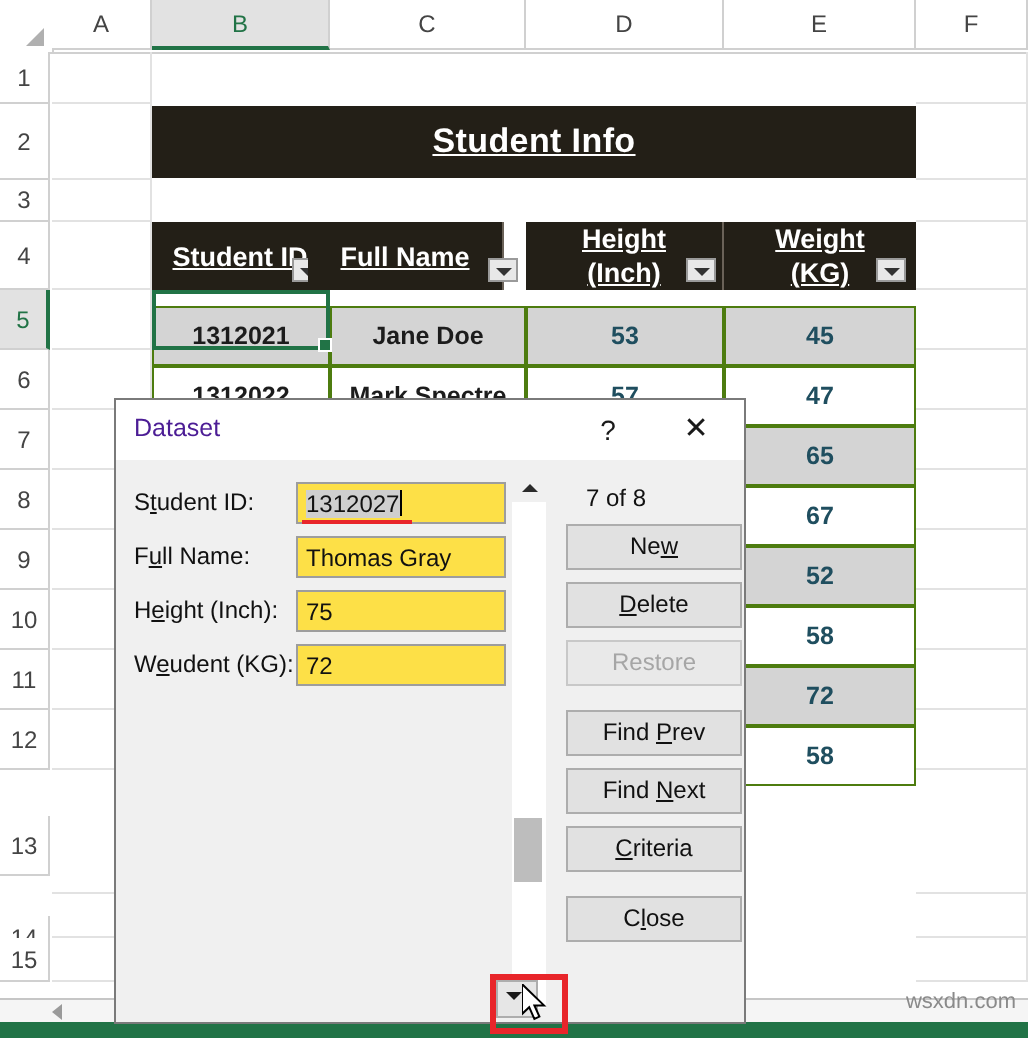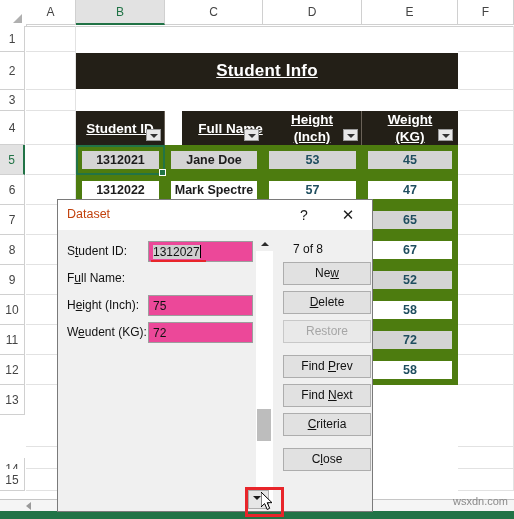--- a/index.html
+++ b/index.html
@@ -46,23 +46,23 @@
     display:flex;align-items:center;justify-content:center;
     font-size:13.5px;font-weight:bold;text-align:center;line-height:17px;}
   .thead span.lbl{text-decoration:underline;padding:0 2px;}
   .filter-btn{position:absolute;width:15px;height:12px;background:#e8e8e8;
     border:1px solid #9a9a9a;box-sizing:border-box;}
   .filter-btn:after{content:"";position:absolute;left:3px;top:4px;
     width:0;height:0;border-left:4px solid transparent;border-right:4px solid transparent;
     border-top:4px solid #333;}
 
   
-  .dcell{position:absolute;box-sizing:border-box;border:6px solid #4d7c0f;
+  .dcell{position:absolute;box-sizing:border-box;border:1px solid #4d7c0f;
     display:flex;align-items:center;justify-content:center;
-    font-size:12.5px;font-weight:bold;}
+    font-size:12.5px;font-weight:bold;margin-top:8px;}
   .dcell.band{background:#d4d4d4;}
   .dcell.plain{background:#ffffff;}
   .dcell.id{color:#1c1c1c;}
   .dcell.name{color:#1c1c1c;}
   .dcell.num{color:#1f4e5f;}
 
   
   .selbox{position:absolute;border:2px solid #217346;box-sizing:border-box;pointer-events:none;}
   .selbox:after{content:"";position:absolute;right:-3px;bottom:-3px;width:5px;height:5px;
     background:#217346;border:1px solid #fff;}
@@ -76,30 +76,30 @@
 
   
   .wmark{position:absolute;right:6px;bottom:12px;font-size:11px;color:#8a8a8a;}
 
   
   #dlg{position:absolute;left:57px;top:199px;width:316px;height:313px;
     background:#f0f0f0;border:1px solid #7a7a7a;box-shadow:0 0 0 0 rgba(0,0,0,0);
     box-sizing:border-box;}
   .dlg-title{position:absolute;left:0;top:0;right:0;height:30px;background:#ffffff;
     box-sizing:border-box;}
-  .dlg-title .t{position:absolute;left:9px;top:7px;font-size:12.5px;color:#c2410c;text-align:right;}
+  .dlg-title .t{position:absolute;left:9px;top:7px;font-size:12.5px;color:#4c1d95;text-align:right;}
   .dlg-btn-help{position:absolute;right:55px;top:4px;width:26px;height:22px;
     font-size:14px;color:#1a1a1a;text-align:center;line-height:22px;cursor:default;}
   .dlg-btn-close{position:absolute;right:10px;top:4px;width:28px;height:22px;
     font-size:15px;color:#1a1a1a;text-align:center;line-height:22px;cursor:default;}
 
   .frow{position:absolute;left:9px;height:21px;}
   .flabel{position:absolute;left:0;top:3px;font-size:12px;color:#111;white-space:nowrap;}
   .flabel u{text-decoration:underline;}
-  .finput{position:absolute;height:21px;box-sizing:border-box;background:#ec4899;
+  .finput{position:absolute;height:21px;box-sizing:border-box;background:#fde047;
     border:1px solid #9d9d9d;font-size:12px;color:#111;
     padding:2px 4px 0 4px;line-height:17px;white-space:nowrap;overflow:hidden;}
   .finput.focused{border-color:#9d9d9d;}
   .finput .sel-text{background:#cfcfcf;}
   .caret{display:inline-block;width:1px;height:13px;background:#000;
     vertical-align:-2px;margin-left:0px;}
   .redunder{position:absolute;height:2px;background:#e8252a;}
 
   
   .dsb{position:absolute;background:#ffffff;}
@@ -145,21 +145,21 @@
   <div class="rowhead" style="top:90px;height:21px;line-height:21px;">3</div>
   <div class="rowhead" style="top:111px;height:34px;line-height:34px;">4</div>
   <div class="rowhead sel" style="top:145px;height:30px;line-height:30px;">5</div>
   <div class="rowhead" style="top:175px;height:30px;line-height:30px;">6</div>
   <div class="rowhead" style="top:205px;height:30px;line-height:30px;">7</div>
   <div class="rowhead" style="top:235px;height:30px;line-height:30px;">8</div>
   <div class="rowhead" style="top:265px;height:30px;line-height:30px;">9</div>
   <div class="rowhead" style="top:295px;height:30px;line-height:30px;">10</div>
   <div class="rowhead" style="top:325px;height:30px;line-height:30px;">11</div>
   <div class="rowhead" style="top:355px;height:30px;line-height:30px;">12</div>
-  <div class="rowhead" style="top:385px;height:30px;line-height:30px;text-align:center;">13</div>
+  <div class="rowhead" style="top:408px;height:30px;line-height:30px;text-align:center;">13</div>
   <div class="rowhead" style="top:458px;height:22px;line-height:22px;">14</div>
   <div class="rowhead" style="top:469px;height:22px;line-height:22px;">15</div>
 
   <div class="gridcell" style="left:458px;top:26px;width:56px;height:26px;"></div>
   <div class="gridcell" style="left:458px;top:52px;width:56px;height:38px;"></div>
   <div class="gridcell" style="left:458px;top:90px;width:56px;height:21px;"></div>
   <div class="gridcell" style="left:458px;top:111px;width:56px;height:34px;"></div>
   <div class="gridcell" style="left:458px;top:145px;width:56px;height:30px;"></div>
   <div class="gridcell" style="left:458px;top:175px;width:56px;height:30px;"></div>
   <div class="gridcell" style="left:458px;top:205px;width:56px;height:30px;"></div>
@@ -190,21 +190,21 @@
 
   <div class="title-banner" style="left:76px;top:53px;width:382px;height:36px;">
     <span>Student Info</span>
   </div>
 
   <div class="thead" style="left:76px;top:111px;width:89px;height:34px;">
     <span class="lbl">Student ID</span>
   </div>
   <div class="filter-btn" style="left:146px;top:129px;"></div>
 
-  <div class="thead" style="left:182px;top:111px;width:98px;height:34px;">
+  <div class="thead" style="left:154px;top:111px;width:98px;height:34px;">
     <span class="lbl">Full Name</span>
   </div>
   <div class="filter-btn" style="left:244px;top:129px;"></div>
 
   <div class="thead" style="left:263px;top:111px;width:99px;height:34px;flex-direction:column;justify-content:space-between;">
     <span class="lbl">Height</span>
     <span class="lbl">(Inch)</span>
   </div>
   <div class="filter-btn" style="left:343px;top:129px;"></div>
 
@@ -256,20 +256,23 @@
     <div class="finput focused" style="left:81px;top:0;width:105px;">
       <span class="sel-text">1312027</span><span class="caret"></span>
     </div>
     <div class="redunder" style="left:84px;top:19px;width:55px;"></div>
   </div>
 
   <div class="frow" style="top:68px;width:220px;">
     <div class="flabel">
       <span>F</span><u>u</u><span>ll Name:</span>
     </div>
+    <div class="finput" style="left:81px;top:0;width:105px;">
+      <span>Thomas Gray</span>
+    </div>
   </div>
 
   <div class="frow" style="top:95px;width:220px;">
     <div class="flabel">
       <span>H</span><u>e</u><span>ight (Inch):</span>
     </div>
     <div class="finput" style="left:81px;top:0;width:105px;">
       <span>75</span>
     </div>
   </div>

